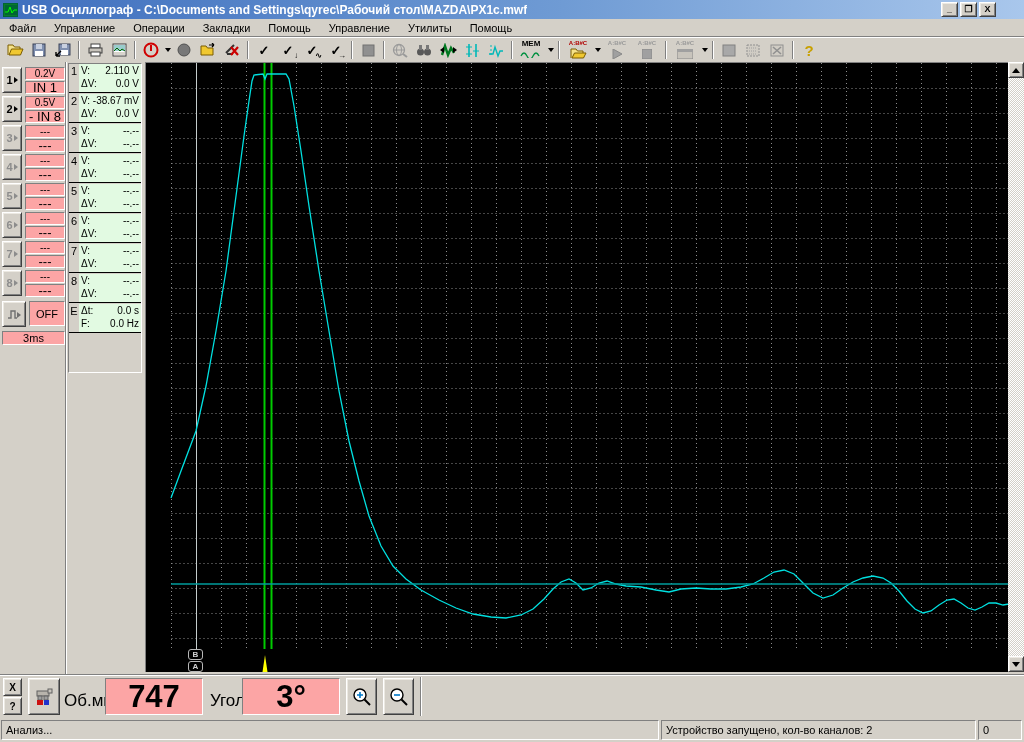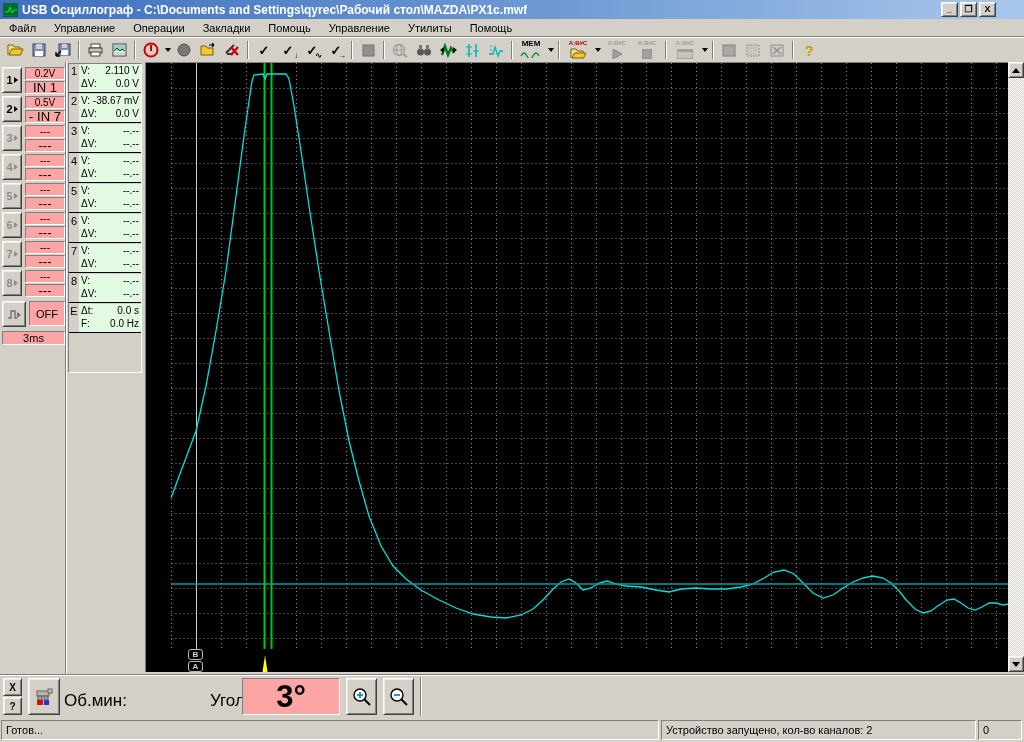--- a/index.html
+++ b/index.html
@@ -312,21 +312,21 @@
         </button>
       <div class="field ch-f1">0.2V</div>
       <div class="field ch-f2">IN 1</div>
     </div>
     <div class="ch-row" style="top:33px">
       <button class="ch-btn raised">
           <span>2</span>
           <span class="arr"></span>
         </button>
       <div class="field ch-f1">0.5V</div>
-      <div class="field ch-f2">- IN 7</div>
+      <div class="field ch-f2">- IN 8</div>
     </div>
     <div class="ch-row" style="top:62px">
       <button class="ch-btn raised dis">
           <span>3</span>
           <span class="arr"></span>
         </button>
       <div class="field ch-f1">---</div>
       <div class="field ch-f2">---</div>
     </div>
     <div class="ch-row" style="top:91px">
@@ -590,38 +590,39 @@
       <svg width="22" height="20" viewBox="0 0 22 20">
         <rect x="4" y="4" width="12" height="5" fill="#b8b4ac" stroke="#606060"></rect>
         <rect x="15" y="2" width="4" height="4" fill="#c8c4bc" stroke="#606060"></rect>
         <rect x="5" y="9" width="4" height="4" fill="#a0a0a0" stroke="#606060"></rect>
         <rect x="11" y="9" width="4" height="4" fill="#a0a0a0" stroke="#606060"></rect>
         <rect x="4" y="13" width="6" height="5" fill="#cc1111"></rect>
         <rect x="11" y="13" width="5" height="5" fill="#2233cc"></rect>
       </svg>
     </div>
     <span class="bb-label" style="left:64px">Об.мин:</span>
+    <div class="bb-display field" style="left:105px">747</div>
     <span class="bb-label" style="left:210px">Угол:</span>
     <div class="bb-display field" style="left:242px">3°</div>
     <div class="zoom-btn raised" style="left:346px">
       <svg width="20" height="20" viewBox="0 0 20 20">
           <circle cx="8" cy="8" r="6" fill="#fff" stroke="#000" stroke-width="1.4"></circle>
           <path d="M8 5 v6 M5 8 h6" stroke="#0078c8" stroke-width="1.6"></path>
           <path d="M12.5 12.5 L18 18" stroke="#000" stroke-width="2"></path>
         </svg>
     </div>
     <div class="zoom-btn raised" style="left:383px">
       <svg width="20" height="20" viewBox="0 0 20 20">
           <circle cx="8" cy="8" r="6" fill="#fff" stroke="#000" stroke-width="1.4"></circle>
           <path d="M5 8 h6" stroke="#0078c8" stroke-width="1.6"></path>
           <path d="M12.5 12.5 L18 18" stroke="#000" stroke-width="2"></path>
         </svg>
     </div>
     <div id="bb-divider"></div>
   </div>
 
   <div id="statusbar">
-    <div class="st-panel sunken" style="left:1px; width:658px">Готов...</div>
+    <div class="st-panel sunken" style="left:1px; width:658px">Анализ...</div>
     <div class="st-panel sunken" style="left:661px; width:315px">Устройство запущено, кол-во каналов: 2</div>
     <div class="st-panel sunken" style="left:978px; width:44px">0</div>
   </div>
 
 </div>
 
 </body></html>

